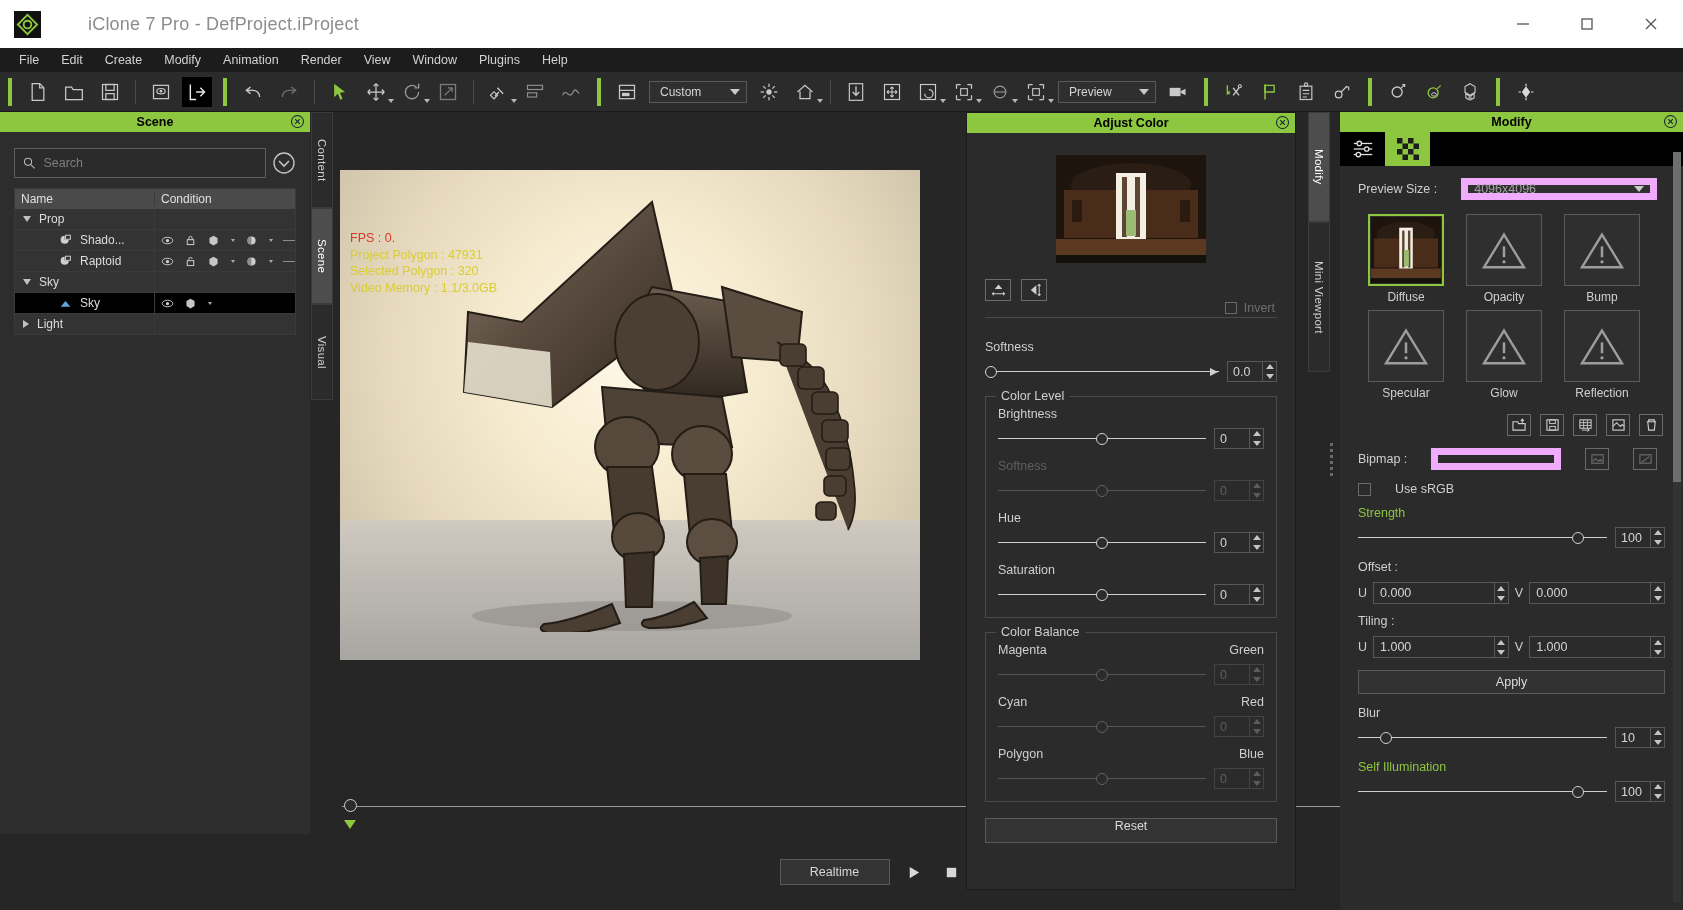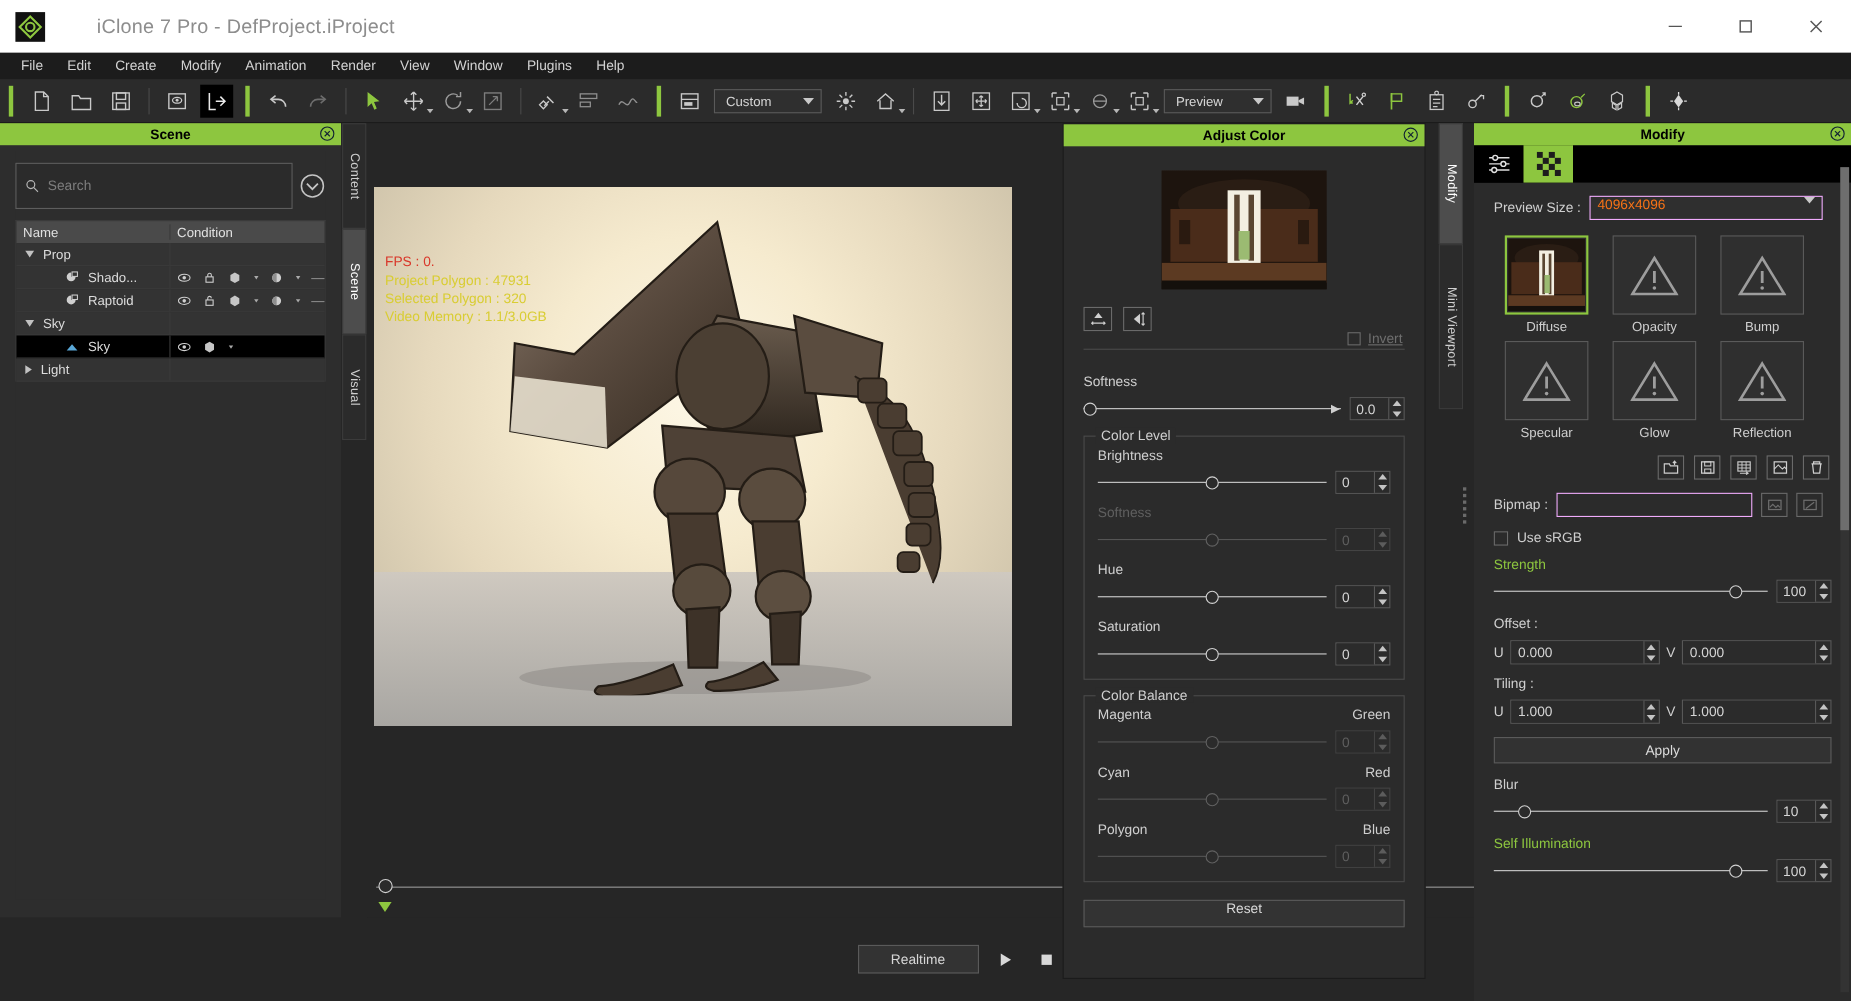--- a/index.html
+++ b/index.html
@@ -47,21 +47,21 @@
   .panel-title { height:20px; background:#8dc63f; color:#000; font-size:12.5px;
     font-weight:bold; display:flex; align-items:center; justify-content:center;
     position:relative; }
   .panel-title .close { position:absolute; right:5px; top:2px; width:15px;height:15px; }
 
   
   .scene { position:absolute; left:0; top:112px; width:310px; height:722px; background:#2d2d2d; }
   .scene-body { position:absolute; left:14px; top:26px; width:282px; bottom:16px;
      background:#2d2d2d; }
   .searchrow { display:flex; align-items:center; margin-top:10px; }
-  .searchbox { flex:1; height:42px; border:1px solid #5d5d5d; background:#2b2b2b;
+  .searchbox { flex:1; height:30px; border:1px solid #5d5d5d; background:#2b2b2b;
      display:flex; align-items:center; }
   .searchbox svg{ width:14px;height:14px; margin:0 8px; }
   .searchbox input{ background:transparent;border:0;outline:0;color:#cfcfcf;
      font-size:12.5px; width:100%; font-family:"Liberation Sans",sans-serif;}
   .searchbox input::placeholder{ color:#7d7d7d; }
   .dropcircle{ width:24px;height:24px;margin-left:6px; }
   .tree { margin-top:10px; border:1px solid #3a3a3a; border-bottom:none;}
   .tree-head { display:flex; background:#4a4a4a; height:20px; align-items:center;
     font-size:12px; color:#e0e0e0; }
   .tree-head .c1{ width:140px; padding-left:6px; border-right:1px solid #3a3a3a;}
@@ -132,21 +132,21 @@
     background:#2b2b2b; border:1px solid #1b1b1b; }
   .ac-body { padding:10px 18px 0 18px; }
   .ac-thumb { width:150px;height:108px;margin:12px auto 0 auto;
     background:linear-gradient(#241a14,#120c09); position:relative; overflow:hidden;
     display:block; }
   .flipbtns{ display:flex; gap:10px; margin-top:16px; }
   .flipbtn{ width:26px;height:22px;border:1px solid #6a6a6a;
      display:flex;align-items:center;justify-content:center;}
   .flipbtn svg{ width:15px;height:14px;}
   .invert-row{ position:absolute; right:20px; top:188px; display:flex;align-items:center;gap:7px;
-     color:#6e6e6e; font-size:12.5px;text-decoration:underline;}
+     color:#6e6e6e; font-size:12.5px;}
   .cbox{ width:12px;height:12px;border:1px solid #6a6a6a;background:#2b2b2b;}
   .hr { height:1px; background:#4a4a4a; margin:16px 0 0 0; }
   .lab { font-size:12.5px; color:#cfcfcf; }
   .lab.dim { color:#5f5f5f; }
   .lab.green { color:#8dc63f; }
   .sliderow{ display:flex; align-items:center; gap:8px; margin-top:7px; }
   .slider{ position:relative; flex:1; height:16px; }
   .slider .bar{ position:absolute; left:0; right:0; top:7px; height:1.4px; background:#cfcfcf;}
   .slider .bar.dim{ background:#555; }
   .slider .knob{ position:absolute; top:2px; width:12px;height:12px;border-radius:50%;
@@ -168,24 +168,24 @@
   .lr { display:flex; justify-content:space-between; margin-top:10px; }
   .resetbtn{ margin:16px 18px 0 18px; height:25px; border:1px solid #5a5a5a; background:#333;
      color:#d9d9d9; font-size:12.5px; display:flex; align-items:flex-start; justify-content:center;}
 
   
   .modify { position:absolute; left:1340px; top:112px; right:0; bottom:0; background:#2b2b2b; }
   .mtabs{ display:flex; height:34px; background:#000; }
   .mtab{ width:45px; display:flex;align-items:center;justify-content:center; }
   .mtab.a{ background:#000; }
   .mtab.b{ background:#8dc63f; }
-  .mrow{ display:flex; align-items:center; margin:12px 26px 0 18px; gap:8px; }
+  .mrow{ display:flex; align-items:center; margin:12px 26px 0 18px; gap:24px; }
   .mlabel{ font-size:12.5px; color:#cfcfcf; }
-  .mselect{ flex:1; height:22px; border:1px solid #f0abfc; background:#2f2f2f;
-    color:#f97316; font-size:12.5px; display:flex; padding:0 6px;
+  .mselect{ flex:1; height:22px; border:7px solid #f0abfc; background:#2f2f2f;
+    color:#a3a3a3; font-size:12.5px; display:flex; align-items:center; padding:0 6px;
     justify-content:space-between; }
   .texgrid{ display:grid; grid-template-columns:repeat(3,92px); gap:6px;
     margin:14px 0 0 20px; }
   .texcell{ display:flex; flex-direction:column; align-items:center; }
   .texbox{ width:76px;height:72px;border:1px solid #5a5a5a; display:flex;
     align-items:center; justify-content:center; background:#2f2f2f; }
   .texbox.sel{ border:2px solid #8dc63f; }
   .texname{ font-size:12px; color:#cfcfcf; margin-top:4px; }
   .iconrow{ display:flex; gap:9px; justify-content:flex-end; margin:14px 20px 0 0; }
   .ibtn{ width:24px;height:22px;border:1px solid #6a6a6a;display:flex;

